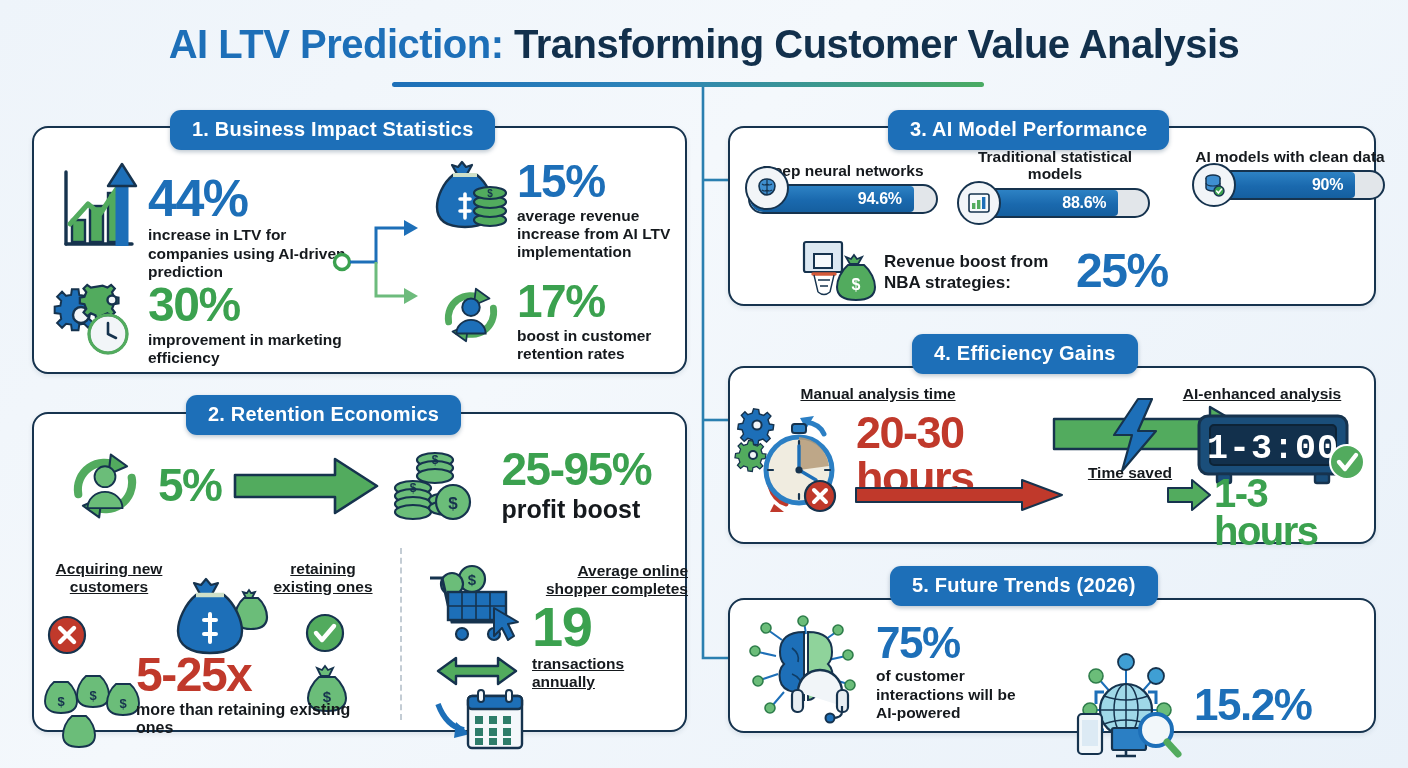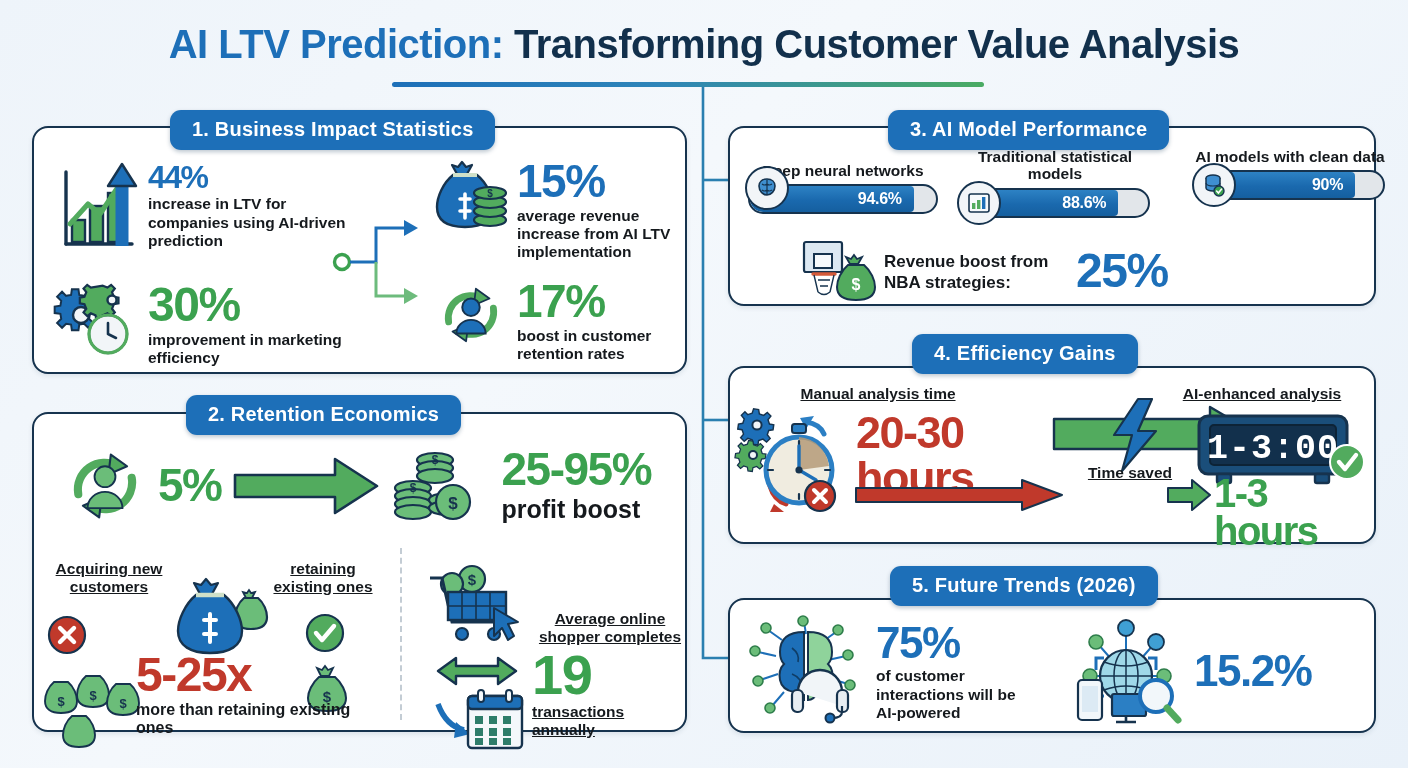--- a/index.html
+++ b/index.html
@@ -95,21 +95,21 @@
       <path d="M6 84 V12" stroke="#16334e" stroke-width="3.4" fill="none" stroke-linecap="round"></path>
       <rect x="12" y="60" width="13" height="22" fill="#52ab5e" stroke="#16334e" stroke-width="2.4"></rect>
       <rect x="30" y="46" width="13" height="36" fill="#52ab5e" stroke="#16334e" stroke-width="2.4"></rect>
       <rect x="48" y="33" width="13" height="49" fill="#52ab5e" stroke="#16334e" stroke-width="2.4"></rect>
       <path d="M10 64 L28 44 L40 54 L60 24" stroke="#52ab5e" stroke-width="5" fill="none" stroke-linecap="round" stroke-linejoin="round"></path>
       <path d="M52 22 L64 18 L62 31 Z" fill="#52ab5e" stroke="#16334e" stroke-width="2"></path>
       <path d="M62 86 V22" stroke="#1d6fb8" stroke-width="13" fill="none"></path>
       <path d="M62 4 L76 26 L48 26 Z" fill="#1d6fb8" stroke="#16334e" stroke-width="2.4" stroke-linejoin="round"></path>
     </svg>
     <div class="stat-txt">
-      <div class="big blue" style="font-size:32px;">44%</div>
+      <div class="big blue" style="font-size:52px;margin-top:12px;">44%</div>
       <div class="desc" style="max-width:205px;">increase in LTV for companies using AI-driven prediction</div>
     </div>
   </div>
 
   <div class="stat" style="position:absolute; left:60px; top:280px; width:290px;">
     <svg width="78" height="78" viewBox="0 0 78 78">
       <g stroke="#16334e" stroke-width="2.4">
         <path fill="#1d6fb8" d="M27 12 l6 -1 1 -7 8 0 1 7 6 1 5 -5 6 6 -5 5 1 6 7 1 0 8 -7 1 -1 6 5 5 -6 6 -5 -5 -6 1 -1 7 -8 0 -1 -7 -6 -1 -5 5 -6 -6 5 -5 -1 -6 -7 -1 0 -8 7 -1 1 -6 -5 -5 6 -6z" transform="translate(-16,6) scale(0.82)"></path>
         <circle cx="21" cy="35" r="8" fill="#f2f5f8"></circle>
         <path fill="#52ab5e" d="M52 3 l5 2 4 -3 4 4 -3 4 2 5 5 1 0 6 -5 1 -2 5 3 4 -4 4 -4 -3 -5 2 -1 5 -6 0 -1 -5 -5 -2 -4 3 -4 -4 3 -4 -2 -5 -5 -1 0 -6 5 -1 2 -5 -3 -4 4 -4 4 3z" transform="translate(-5,3) scale(0.92)"></path>
@@ -282,21 +282,21 @@
           <rect x="69" y="28" width="8" height="8"></rect>
         <rect x="41" y="40" width="8" height="8"></rect>
           <rect x="55" y="40" width="8" height="8"></rect>
           <rect x="69" y="40" width="8" height="8"></rect>
         <rect x="41" y="50" width="8" height="7"></rect>
           <rect x="55" y="50" width="8" height="7"></rect>
           <rect x="69" y="50" width="8" height="7"></rect>
       </g>
     </svg>
     <div style="position:absolute; left:110px; top:4px; width:156px;">
-      <div class="lbl" style="text-align:center;margin-top:48px;">Average online shopper completes</div>
+      <div class="lbl" style="text-align:right;">Average online shopper completes</div>
       <div class="big green" style="font-size:56px; margin-top:2px;">19</div>
       <div class="lbl" style="text-align:left; margin-top:2px;">transactions annually</div>
     </div>
   </div>
 
   <div class="card" style="left:728px; top:126px; width:648px; height:180px;"></div>
   <div class="badge" style="left:888px; top:110px;">3. AI Model Performance</div>
 
   <div class="pbar-wrap" style="left:748px; top:162px; width:190px;">
     <div class="pbar-label">Deep neural networks</div>
@@ -453,21 +453,21 @@
         <path d="M50 44 v6 q0 6 -10 6" fill="none" stroke="#16334e" stroke-width="2.2"></path>
         <circle cx="38" cy="56" r="4.5" fill="#1d6fb8" stroke="#16334e" stroke-width="2"></circle>
       </g>
     </svg>
     <div>
       <div class="big blue" style="font-size:44px;">75%</div>
       <div class="desc" style="width:160px; margin-top:4px;">of customer interactions will be AI-powered</div>
     </div>
   </div>
 
-  <div style="position:absolute; left:1068px; top:618px; display:flex; align-items:center; gap:8px;">
+  <div style="position:absolute; left:1068px; top:652px; display:flex; align-items:center; gap:8px;">
     <svg width="118" height="106" viewBox="0 0 118 106">
       <g stroke="#1d6fb8" stroke-width="2" fill="none">
         <path d="M58 14 V34 M30 26 L44 42 M86 26 L72 42 M24 58 L44 58 M94 58 L74 58"></path>
       </g>
       <g fill="#6bbd79" stroke="#2e7d4a" stroke-width="1.6">
         <circle cx="28" cy="24" r="7"></circle>
           <circle cx="22" cy="58" r="7"></circle>
           <circle cx="96" cy="58" r="7"></circle>
       </g>
       <circle cx="58" cy="10" r="8" fill="#3f9fd4" stroke="#16334e" stroke-width="1.8"></circle>

